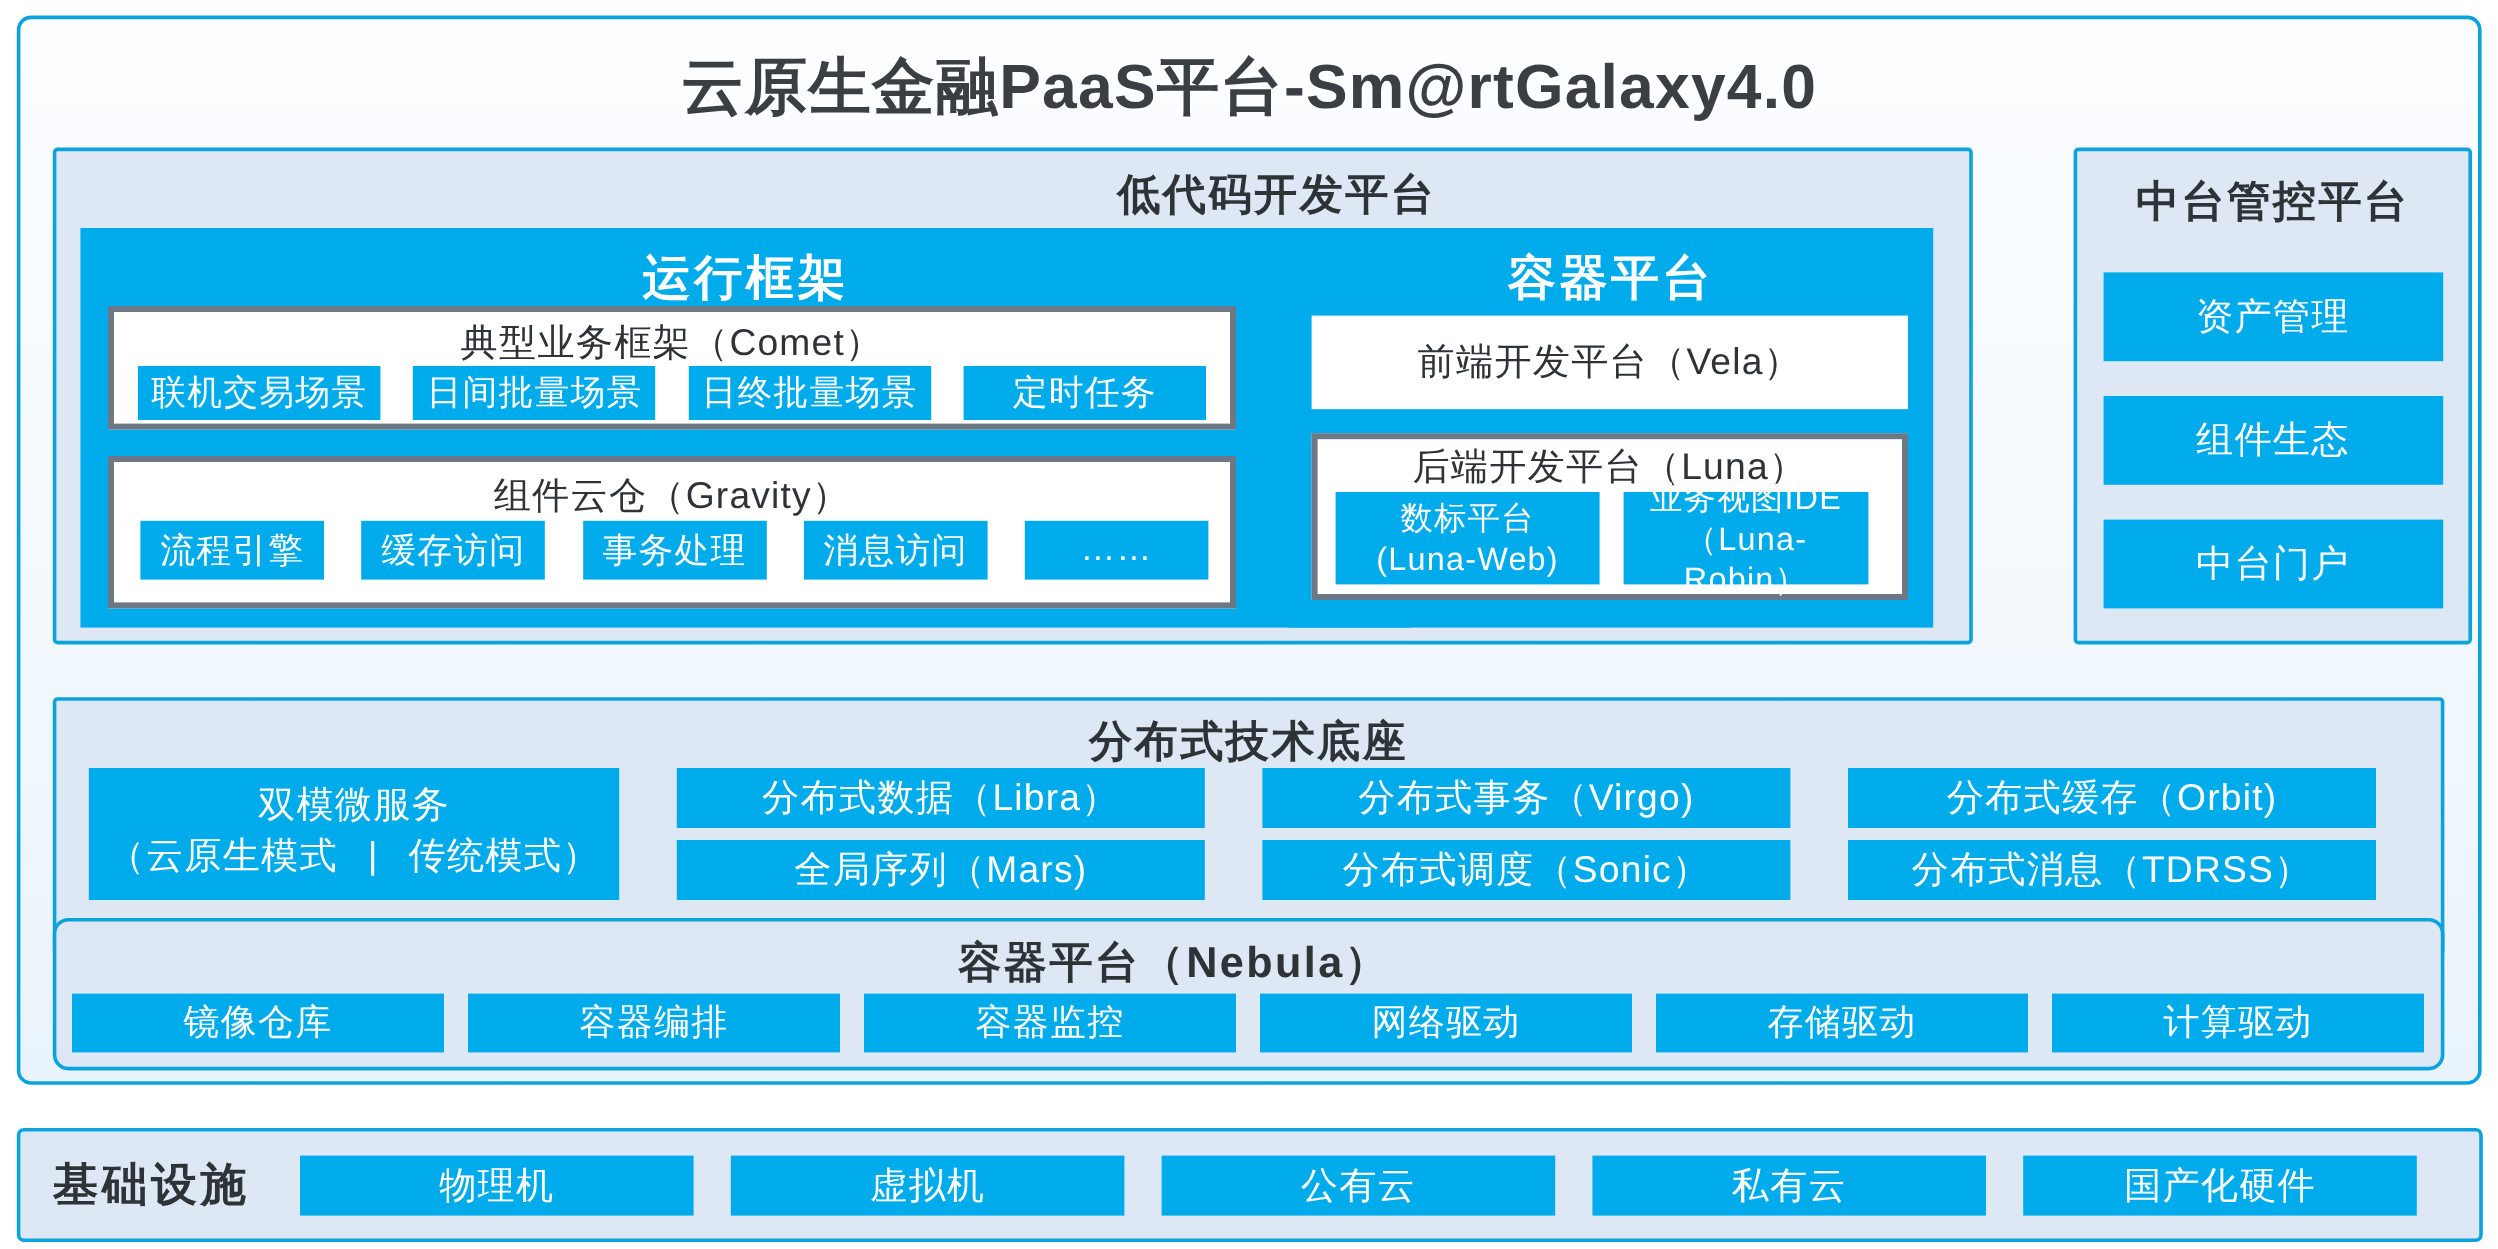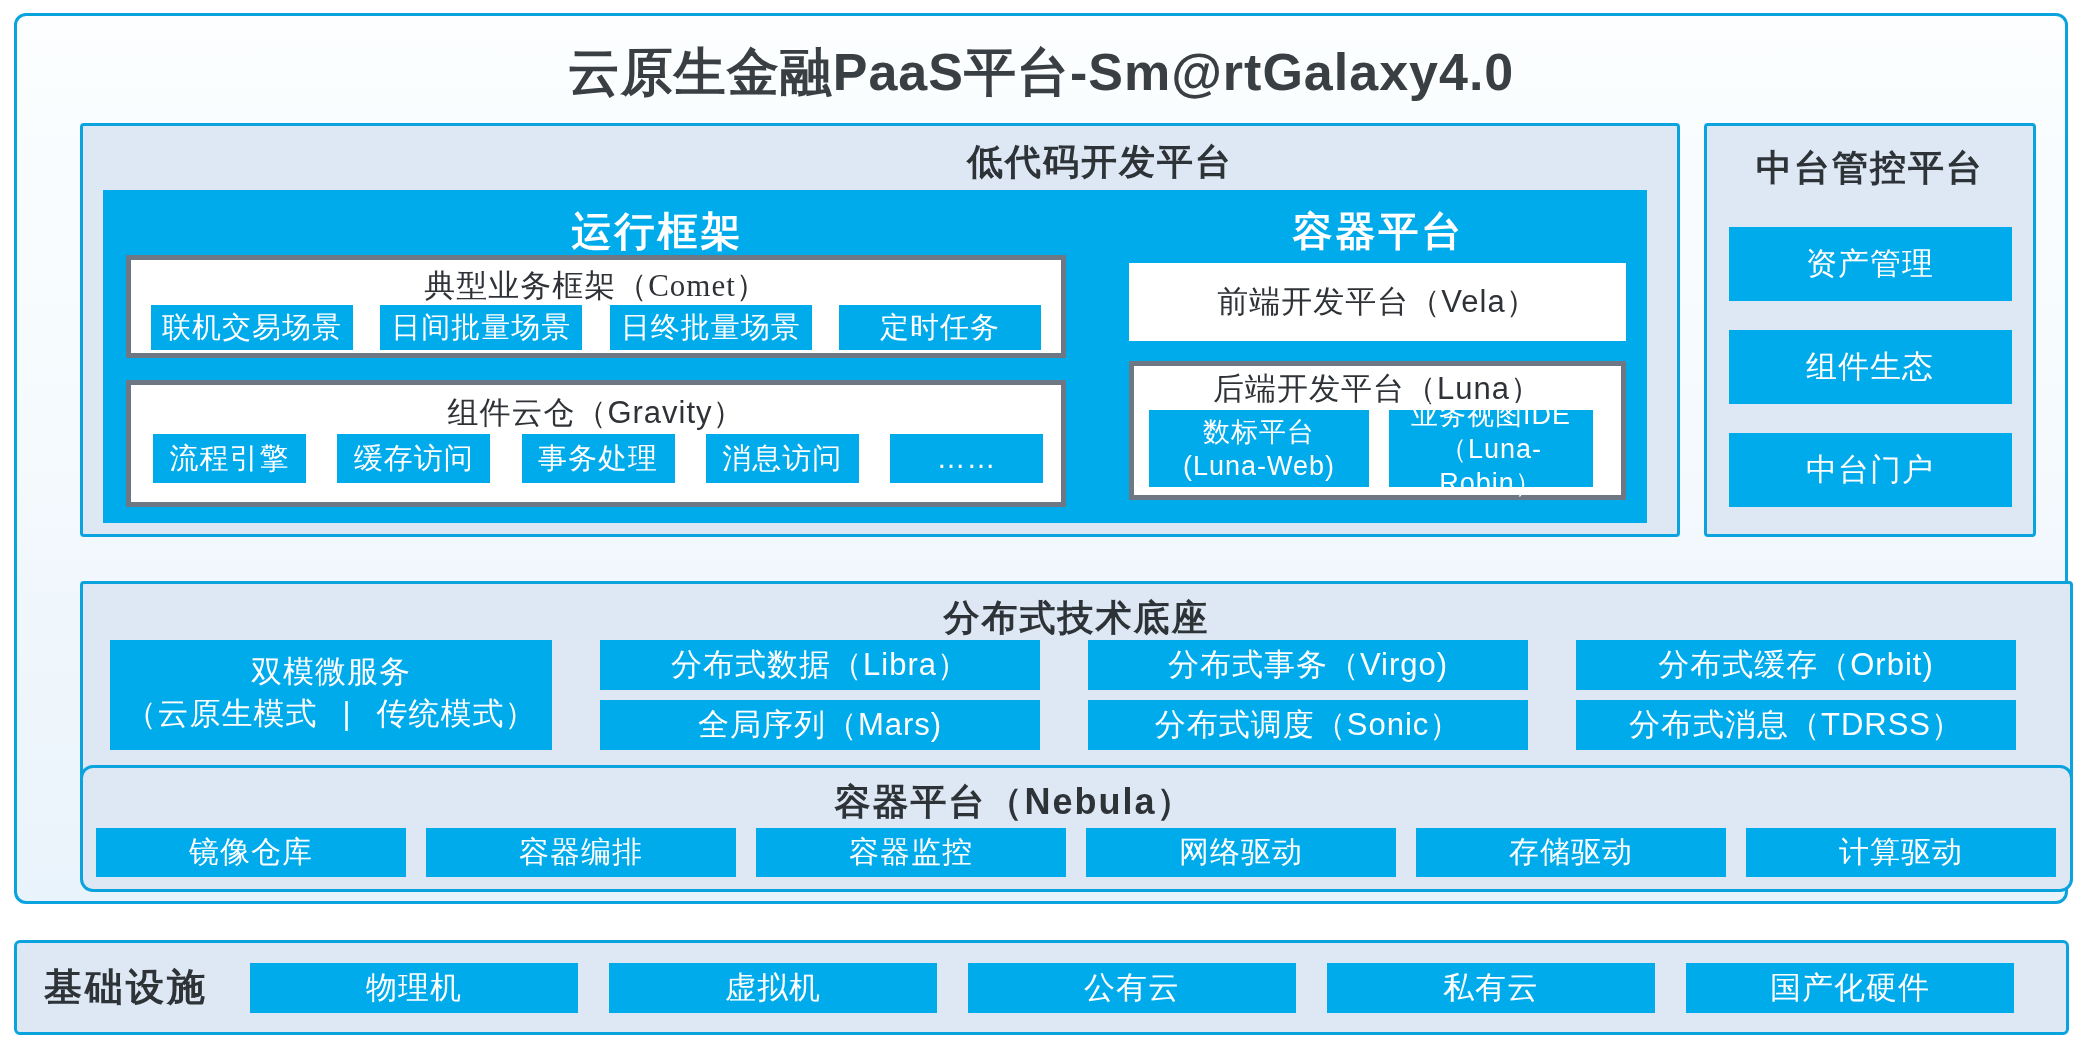--- a/index.html
+++ b/index.html
@@ -17,44 +17,44 @@
 
   
   .outer{position:absolute;left:14px;top:13px;width:2054px;height:891px;
     border:3px solid var(--blue-border);border-radius:12px;
     background:linear-gradient(180deg,#fcfeff 0%,#f3f9fd 55%,#e9f3fb 100%);}
 
   .main-title{margin-top:22px;text-align:center;font-size:52px;font-weight:bold;
     color:var(--title-dark);letter-spacing:1px;}
 
   .panel{position:absolute;background:var(--panel-bg);
-    border:3px solid var(--blue-border);border-radius:4px;margin-left:36px;}
+    border:3px solid var(--blue-border);border-radius:4px;}
 
   .panel-title{text-align:center;font-size:36px;font-weight:bold;
     color:#2e3338;letter-spacing:2px;}
 
   
   .panel.lowcode{left:27px;top:107px;width:1600px;height:414px;}
   .lowcode-title{padding-top:12px;padding-left:440px;}
-  .panel.midplat{left:1651px;top:107px;width:332px;height:414px;}
+  .panel.midplat{left:1711px;top:107px;width:332px;height:414px;}
   .midplat-title{padding-top:18px;}
 
   .bluebox{position:absolute;background:var(--blue);color:#ffffff;}
   .bluebox-title{text-align:center;font-size:40px;font-weight:bold;
     letter-spacing:3px;padding-top:14px;color:#ffffff;}
 
   .box-runtime{left:20px;top:64px;width:1109px;height:333px;}
   .box-devplat{left:1027px;top:64px;width:537px;height:333px;}
 
   .whitebox{position:absolute;background:#ffffff;color:var(--text-dark);}
   .whitebox.gray{border:5px solid var(--gray-border);}
   .whitebox-title{text-align:center;font-size:31px;color:#2f3337;letter-spacing:1px;}
 
   .comet-box{left:23px;top:65px;width:940px;height:103px;}
-  .comet-box .whitebox-title{margin-top:5px;font-family:Liberation Serif, serif;}
+  .comet-box .whitebox-title{margin-top:5px;}
   .comet-chips{position:absolute;left:20px;right:20px;top:45px;height:45px;
     display:flex;justify-content:space-between;}
   .comet-chips .chip{width:202px;}
 
   .gravity-box{left:23px;top:190px;width:940px;height:127px;}
   .gravity-box .whitebox-title{margin-top:7px;}
   .gravity-chips{position:absolute;left:22px;right:18px;top:49px;height:49px;
     display:flex;justify-content:space-between;}
   .gravity-chips .chip{width:153px;}
 

